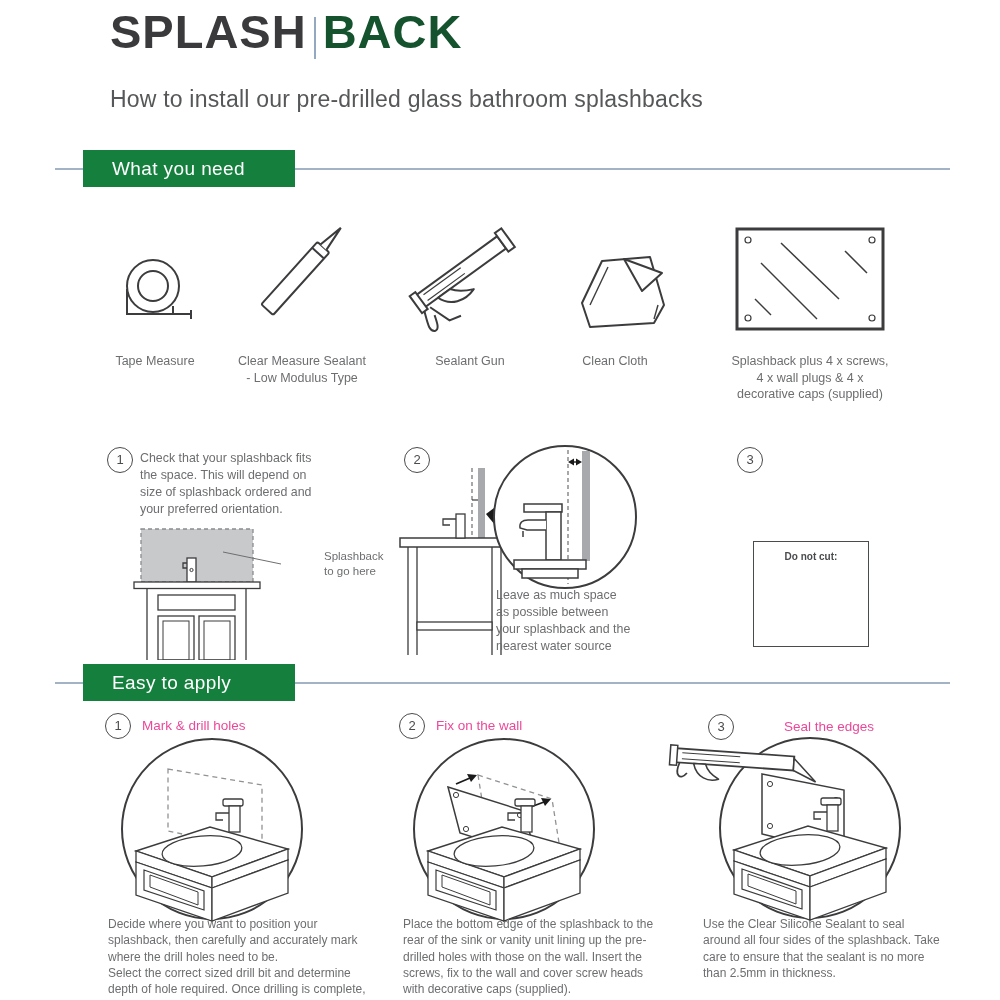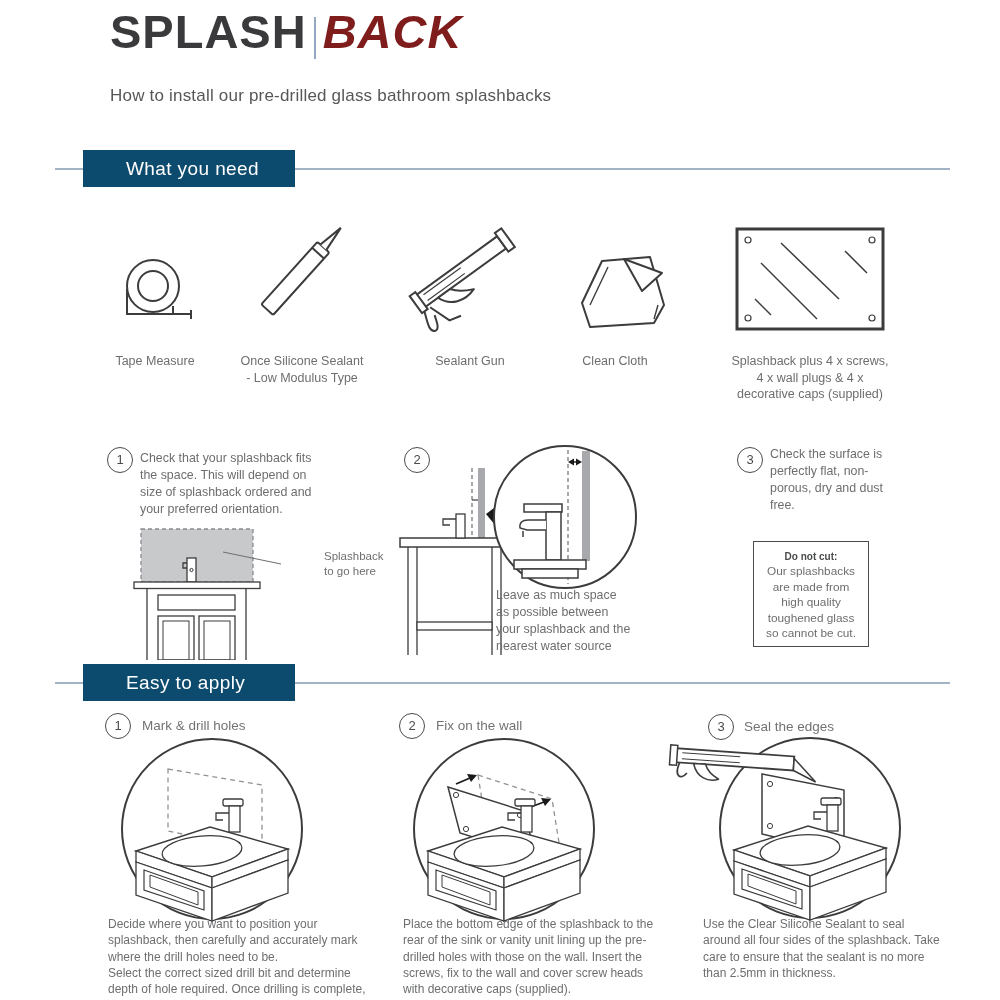--- a/index.html
+++ b/index.html
@@ -6,40 +6,40 @@
   .page {
     position:relative; width:1000px; height:1000px; background:#fff;
     font-family:"Liberation Sans", sans-serif; color:#6d6e70; overflow:hidden;
   }
   .pre { white-space:pre-line; }
 
   
   .logo { position:absolute; left:110px; top:4px; display:flex; align-items:flex-end; font-weight:700; font-size:47px; letter-spacing:1px; }
   .logo-p1 { color:#3a3a3c; }
   .logo-sep { width:2px; height:42px; background:#94a9c1; margin:0 7px; }
-  .logo-p2 { color:#7f1d1d;font-style:italic; }
-
-  .page-title { position:absolute; left:110px; top:86px; font-size:17px; font-weight:400; color:#565759; letter-spacing:0.2px; }
+  .logo-p2 { color:#14532d; }
+
+  .page-title { position:absolute; left:110px; top:86px; font-size:23px; font-weight:400; color:#565759; letter-spacing:0.2px; }
 
   
   .band { position:absolute; left:0; width:1000px; height:40px; }
   .band-line { position:absolute; left:55px; width:895px; top:16px; height:2px; background:#a2b3c5; }
-  .band-box { position:absolute; left:83px; top:-2px; width:212px; height:37px; background:#0c4a6e; color:#fff;
-              font-size:19px; line-height:37px; padding-left:43px; box-sizing:border-box; letter-spacing:0.4px; }
+  .band-box { position:absolute; left:83px; top:-2px; width:212px; height:37px; background:#15803d; color:#fff;
+              font-size:19px; line-height:37px; padding-left:29px; box-sizing:border-box; letter-spacing:0.4px; }
 
   
   .item { position:absolute; text-align:center; }
   .icon-wrap { display:flex; align-items:flex-end; justify-content:center; height:128px; }
   .cap { font-size:12.5px; line-height:1.32; margin-top:20px; color:#6d6e70; }
 
   .num { position:absolute; width:24px; height:24px; border:1.5px solid #4a4b4d; border-radius:50%;
          color:#4a4b4d; font-size:13px; text-align:center; line-height:24px; background:#fff; }
 
   .para { position:absolute; font-size:12px; line-height:1.36; color:#6d6e70; }
-  .step-title { position:absolute; font-size:13.5px; color:#737373; }
+  .step-title { position:absolute; font-size:13.5px; color:#ec4899; }
 
   .annotation { position:absolute; font-size:11.5px; line-height:1.3; color:#6d6e70;margin-left:40px; }
 
   .note-box { position:absolute; left:753px; top:541px; width:116px; height:106px; border:1.5px solid #4a4b4d;
               text-align:center; box-sizing:border-box; padding-top:9px; }
   .note-title { font-size:10px; font-weight:700; color:#4a4b4d; }
   .note-text { font-size:11.8px; line-height:1.32; margin-top:2px; color:#6d6e70; }
 
   svg { display:block; }
 </style>
@@ -76,21 +76,21 @@
   <div class="item" style="left:228px; top:205px; width:148px">
     <div class="icon-wrap">
       <svg width="110" height="124" viewBox="0 0 110 124">
         <g transform="rotate(42 55 62)" fill="#fff" stroke="#3c3c3e" stroke-width="2">
           <rect x="47" y="30" width="16" height="84" rx="2"></rect>
           <line x1="47" y1="38" x2="63" y2="38"></line>
           <path d="M51,30 L55,4 L59,30"></path>
         </g>
       </svg>
     </div>
-    <div class="cap pre">Once Silicone Sealant
+    <div class="cap pre">Clear Measure Sealant
 - Low Modulus Type</div>
   </div>
 
   <div class="item" style="left:395px; top:205px; width:150px">
     <div class="icon-wrap">
       <svg width="132" height="126" viewBox="0 0 132 126">
         <g transform="rotate(-36 62 68)">
           <rect x="10" y="55" width="100" height="15" fill="#fff" stroke="#3c3c3e" stroke-width="2"></rect>
           <rect x="110" y="51" width="8" height="23" fill="#fff" stroke="#3c3c3e" stroke-width="2"></rect>
           <line x1="16" y1="59" x2="62" y2="59" stroke="#3c3c3e" stroke-width="1.2"></line>
@@ -187,44 +187,35 @@
     <line x1="125" y1="89" x2="125" y2="95" stroke="#3c3c3e" stroke-width="1.5"></line>
     <rect x="116" y="118" width="72" height="9" fill="#fff" stroke="#3c3c3e" stroke-width="1.5"></rect>
     <rect x="124" y="127" width="56" height="9" fill="#fff" stroke="#3c3c3e" stroke-width="1.5"></rect>
   </svg>
   <div class="para pre" style="left:496px; top:587px; width:160px; font-size:12.4px">Leave as much space
 as possible between
 your splashback and the
 nearest water source</div>
 
   <div class="num" style="left:737px; top:447px">3</div>
-  <div class="para pre" style="left:770px; top:446px; width:145px; font-size:12.4px">Check the surface is
-perfectly flat, non-
-porous, dry and dust
-free.</div>
   <div class="note-box">
     <div class="note-title">Do not cut:</div>
-    <div class="note-text pre">Our splashbacks
-are made from
-high quality
-toughened glass
-so cannot be cut.</div>
   </div>
 
   <div class="band" style="top:666px">
     <div class="band-line"></div>
     <div class="band-box">Easy to apply</div>
   </div>
 
   <div class="num" style="left:105px; top:713px">1</div>
   <div class="step-title" style="left:142px; top:718px">Mark &amp; drill holes</div>
   <div class="num" style="left:399px; top:713px">2</div>
   <div class="step-title" style="left:436px; top:718px">Fix on the wall</div>
   <div class="num" style="left:708px; top:714px">3</div>
-  <div class="step-title" style="left:744px; top:719px">Seal the edges</div>
+  <div class="step-title" style="left:784px; top:719px">Seal the edges</div>
 
   <svg style="position:absolute; left:112px; top:735px" width="200" height="190" viewBox="0 0 200 190">
     <circle cx="100" cy="94" r="90" fill="#fff" stroke="#3c3c3e" stroke-width="2"></circle>
     <polygon points="56,34 150,50 150,116 56,96" fill="none" stroke="#909295" stroke-width="1.3" stroke-dasharray="5 4"></polygon>
     <g>
       <polygon points="24,116 98,92 176,114 100,142" fill="#fff" stroke="#3c3c3e" stroke-width="1.5"></polygon>
       <polygon points="24,116 100,142 100,153 24,127" fill="#fff" stroke="#3c3c3e" stroke-width="1.3"></polygon>
       <polygon points="100,142 176,114 176,125 100,153" fill="#fff" stroke="#3c3c3e" stroke-width="1.3"></polygon>
       <ellipse cx="90" cy="116" rx="40" ry="15" fill="#fff" stroke="#3c3c3e" stroke-width="1.3" transform="rotate(-5 90 116)"></ellipse>
       <polygon points="24,127 100,153 100,186 24,160" fill="#fff" stroke="#3c3c3e" stroke-width="1.3"></polygon>

